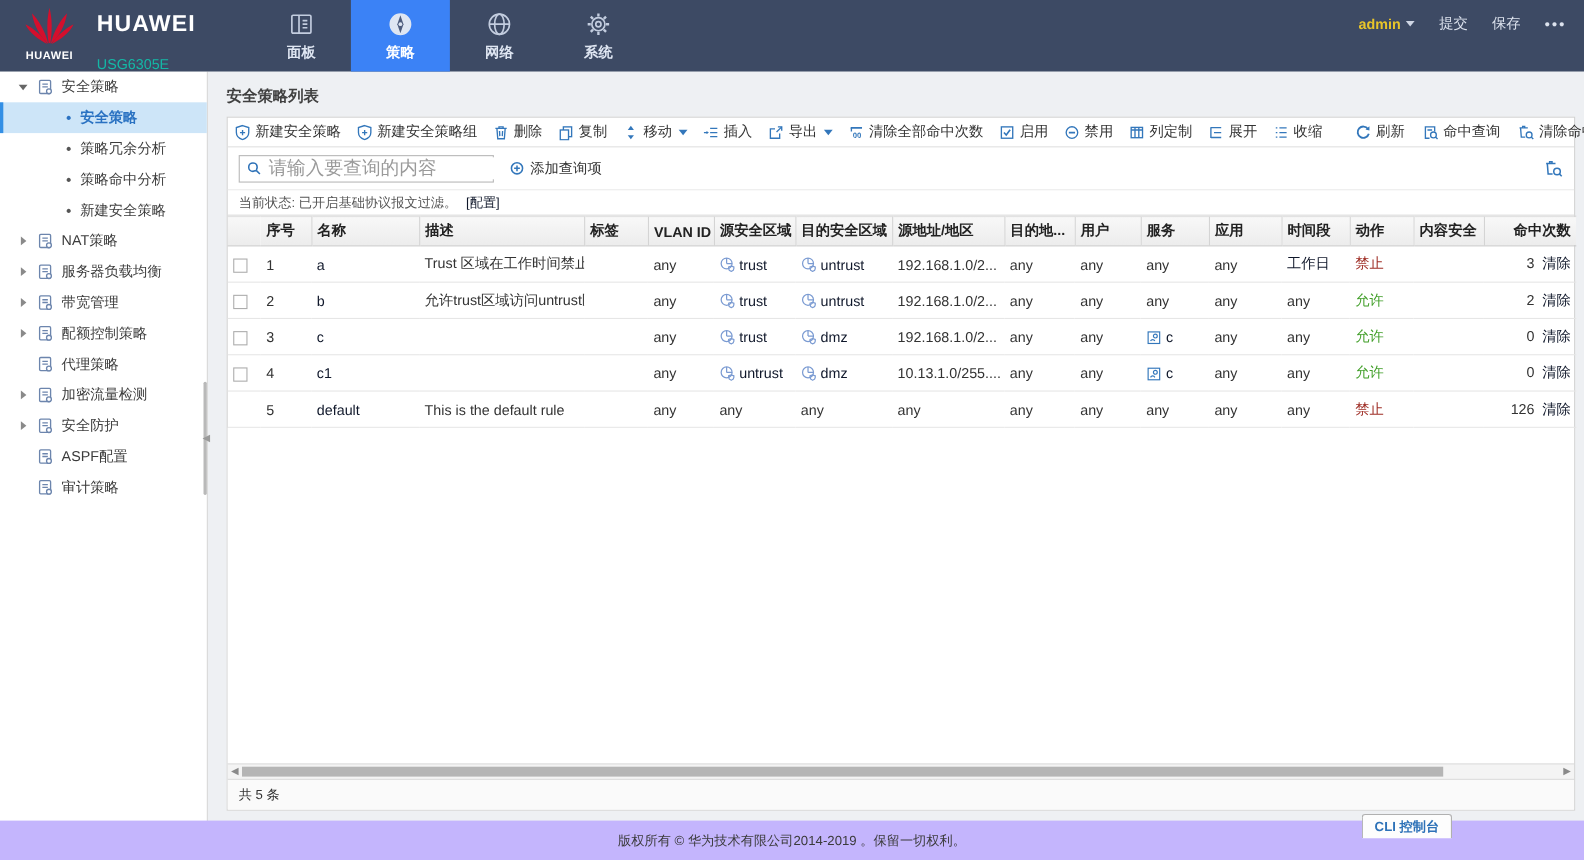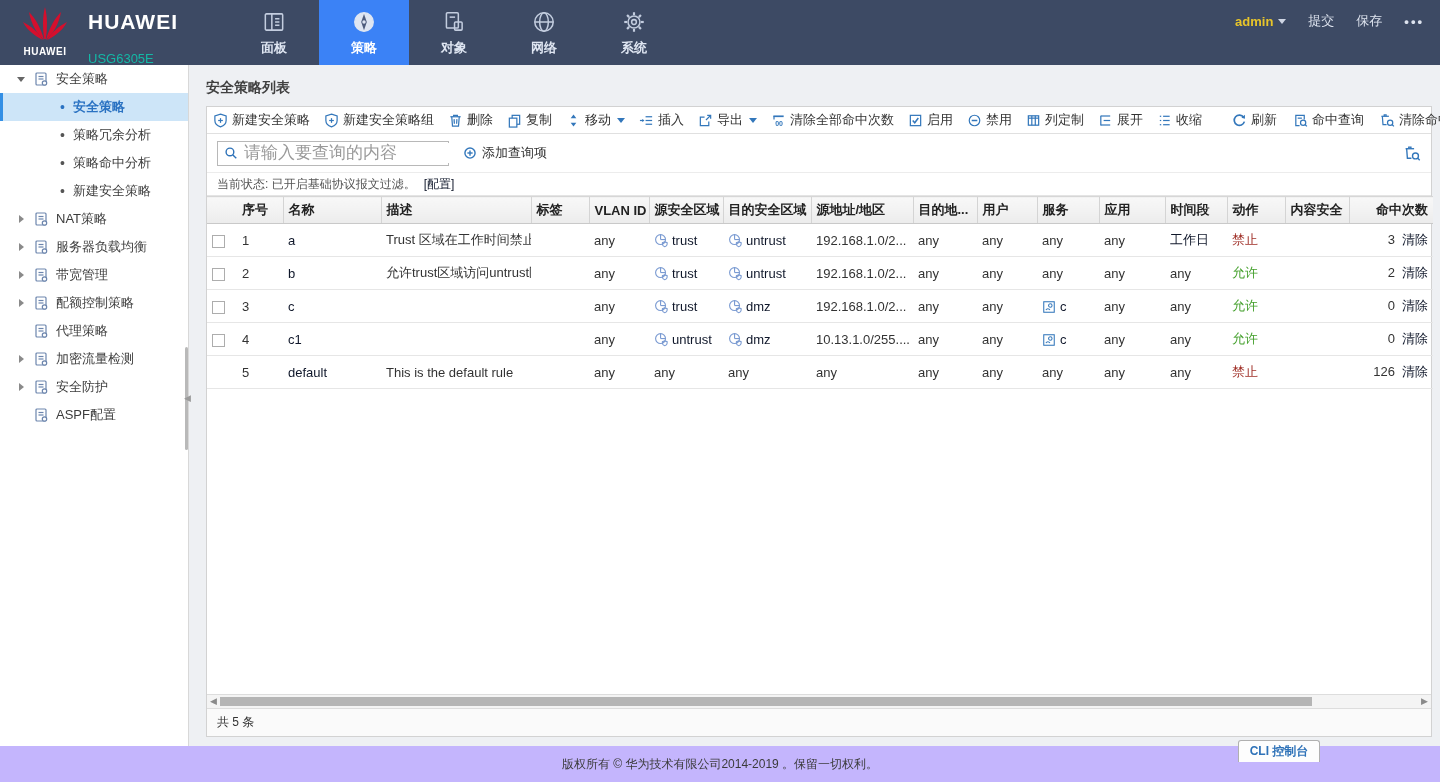--- a/index.html
+++ b/index.html
@@ -280,26 +280,20 @@
         <div class="nt-label">面板</div>
       </div>
       <div class="nav-tab active">
         <svg class="nav-ic">
           <use href="#i-compass"></use>
         </svg>
         <div class="nt-label">策略</div>
       </div>
       <div class="nav-tab">
         <svg class="nav-ic">
-          <use href="#i-object"></use>
-        </svg>
-        <div class="nt-label">对象</div>
-      </div>
-      <div class="nav-tab">
-        <svg class="nav-ic">
           <use href="#i-globe"></use>
         </svg>
         <div class="nt-label">网络</div>
       </div>
       <div class="nav-tab">
         <svg class="nav-ic">
           <use href="#i-gear"></use>
         </svg>
         <div class="nt-label">系统</div>
       </div>
@@ -402,20 +396,27 @@
           <use href="#i-doc"></use>
         </svg>
         <span class="sb-label">安全防护</span>
       </div>
       <div class="sb-item sb-parent">
         <span class="sb-arrow"></span>
         <svg class="sb-ico">
           <use href="#i-doc"></use>
         </svg>
         <span class="sb-label">ASPF配置</span>
+      </div>
+      <div class="sb-item sb-parent">
+        <span class="sb-arrow"></span>
+        <svg class="sb-ico">
+          <use href="#i-doc"></use>
+        </svg>
+        <span class="sb-label">审计策略</span>
       </div>
     </div>
   <div class="sb-scrollthumb"></div>
   <div class="sb-collapse">◀</div>
 </div>
 
 <div class="main">
   <div class="page-title">安全策略列表</div>
   <div class="panel">
 

